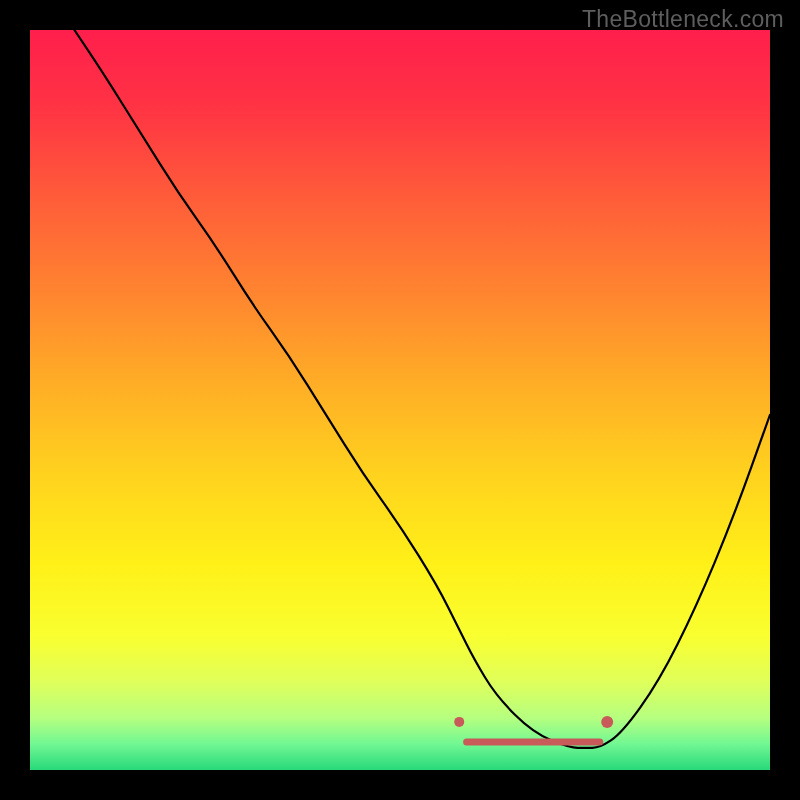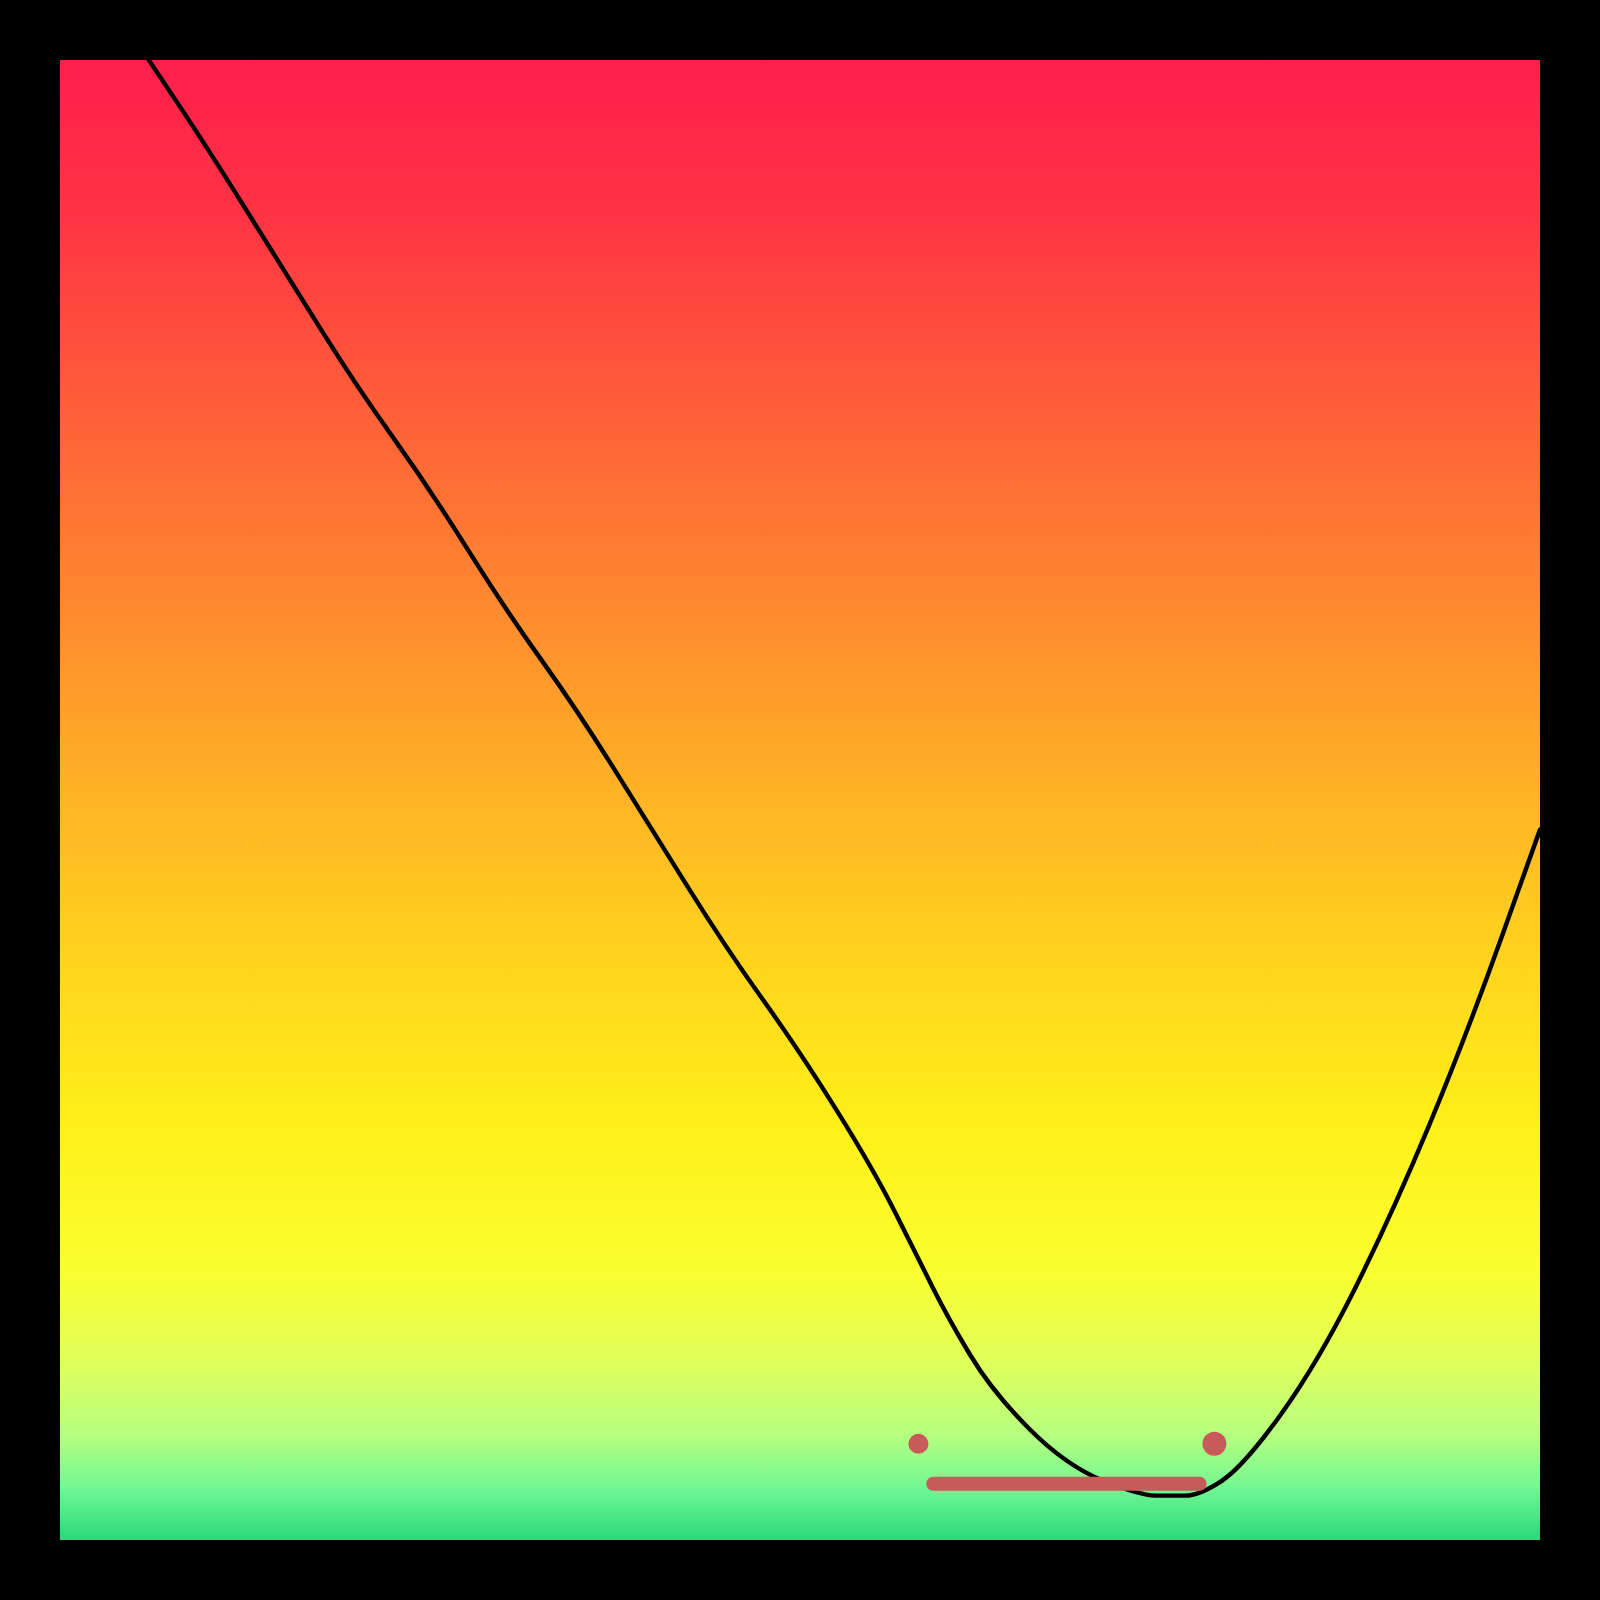--- a/index.html
+++ b/index.html
@@ -41,20 +41,21 @@
     font-size: 23px;
     font-weight: 500;
     letter-spacing: 0.3px;
   }
 </style>
 </head>
 <body>
 
 <div class="frame">
 
+  <div class="watermark">TheBottleneck.com</div>
 
   <div class="plot">
     <svg class="gradient-bg" viewBox="0 0 740 740" preserveAspectRatio="none">
       <defs>
         <linearGradient id="bgGrad" x1="0" y1="0" x2="0" y2="1">
             <stop offset="0%" stop-color="#ff1f4c"></stop>
             <stop offset="10%" stop-color="#ff3244"></stop>
             <stop offset="22%" stop-color="#ff5a3a"></stop>
             <stop offset="35%" stop-color="#ff8330"></stop>
             <stop offset="48%" stop-color="#ffae26"></stop>

